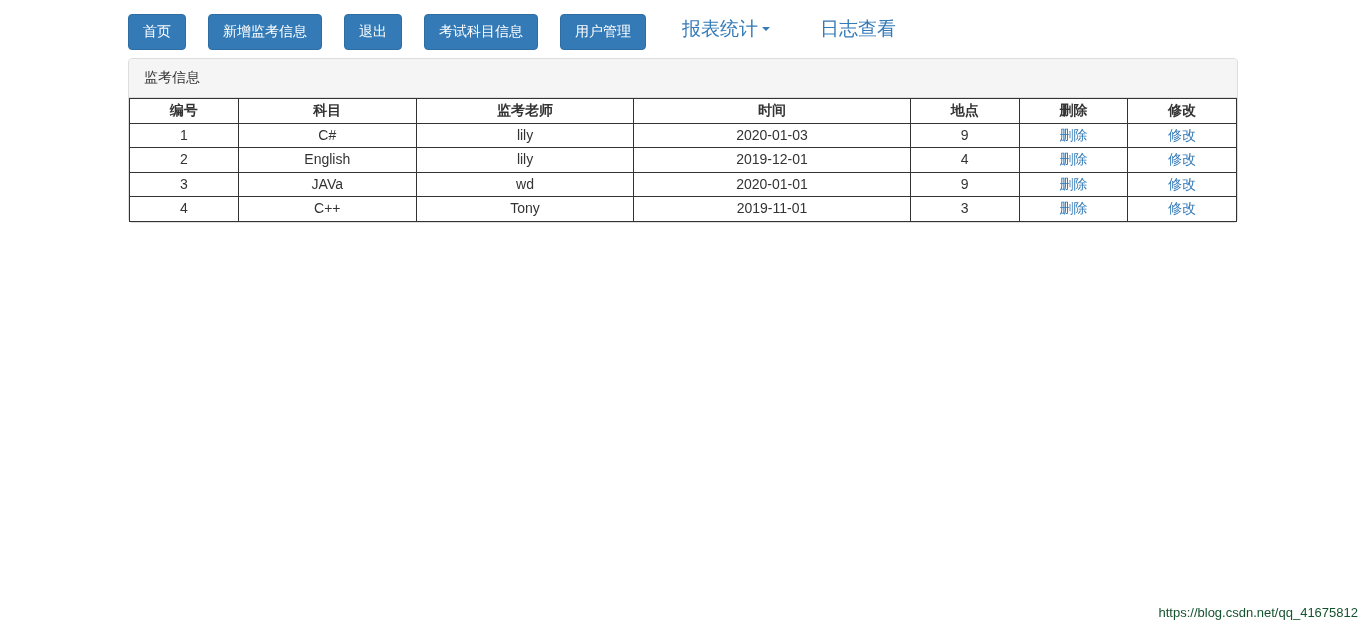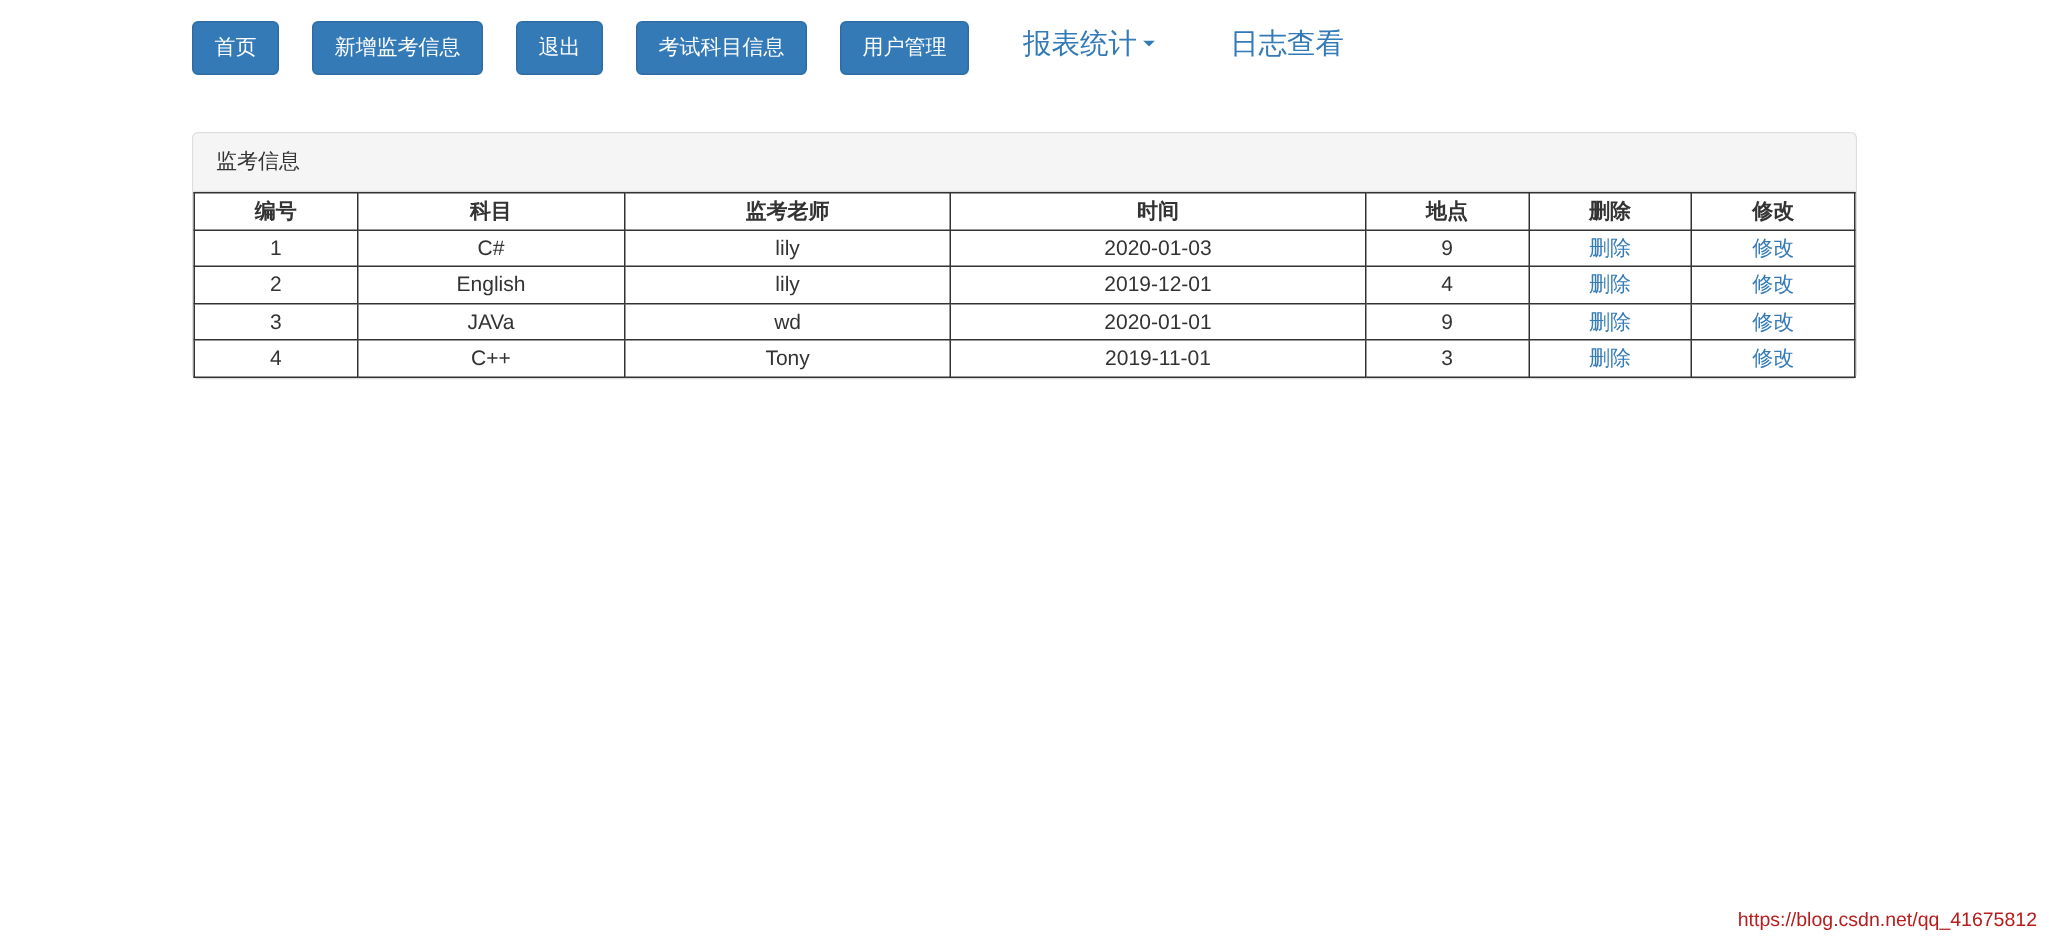--- a/index.html
+++ b/index.html
@@ -49,21 +49,20 @@
       display: inline-block;
       width: 0;
       height: 0;
       margin-left: 4px;
       vertical-align: middle;
       border-top: 4px dashed #337ab7;
       border-right: 4px solid transparent;
       border-left: 4px solid transparent;
     }
     .panel {
-      margin-top: 30px;
       border: 1px solid #ddd;
       border-radius: 4px;
       background: #fff;
     }
     .panel-heading {
       background: #f5f5f5;
       border-bottom: 1px solid #ddd;
       padding: 10px 15px;
       border-top-left-radius: 3px;
       border-top-right-radius: 3px;
@@ -90,21 +89,21 @@
     }
     td a {
       color: #337ab7;
       text-decoration: none;
       cursor: pointer;
     }
     .watermark {
       position: fixed;
       right: 8px;
       bottom: 4px;
-      color: #b91c1c;
+      color: #14532d;
       font-size: 13px;
       pointer-events: none;
     }
   </style>
 </head>
 <body>
 
 <div class="container">
   <div class="nav" id="nav">
       <button class="nav-btn">首页</button>

